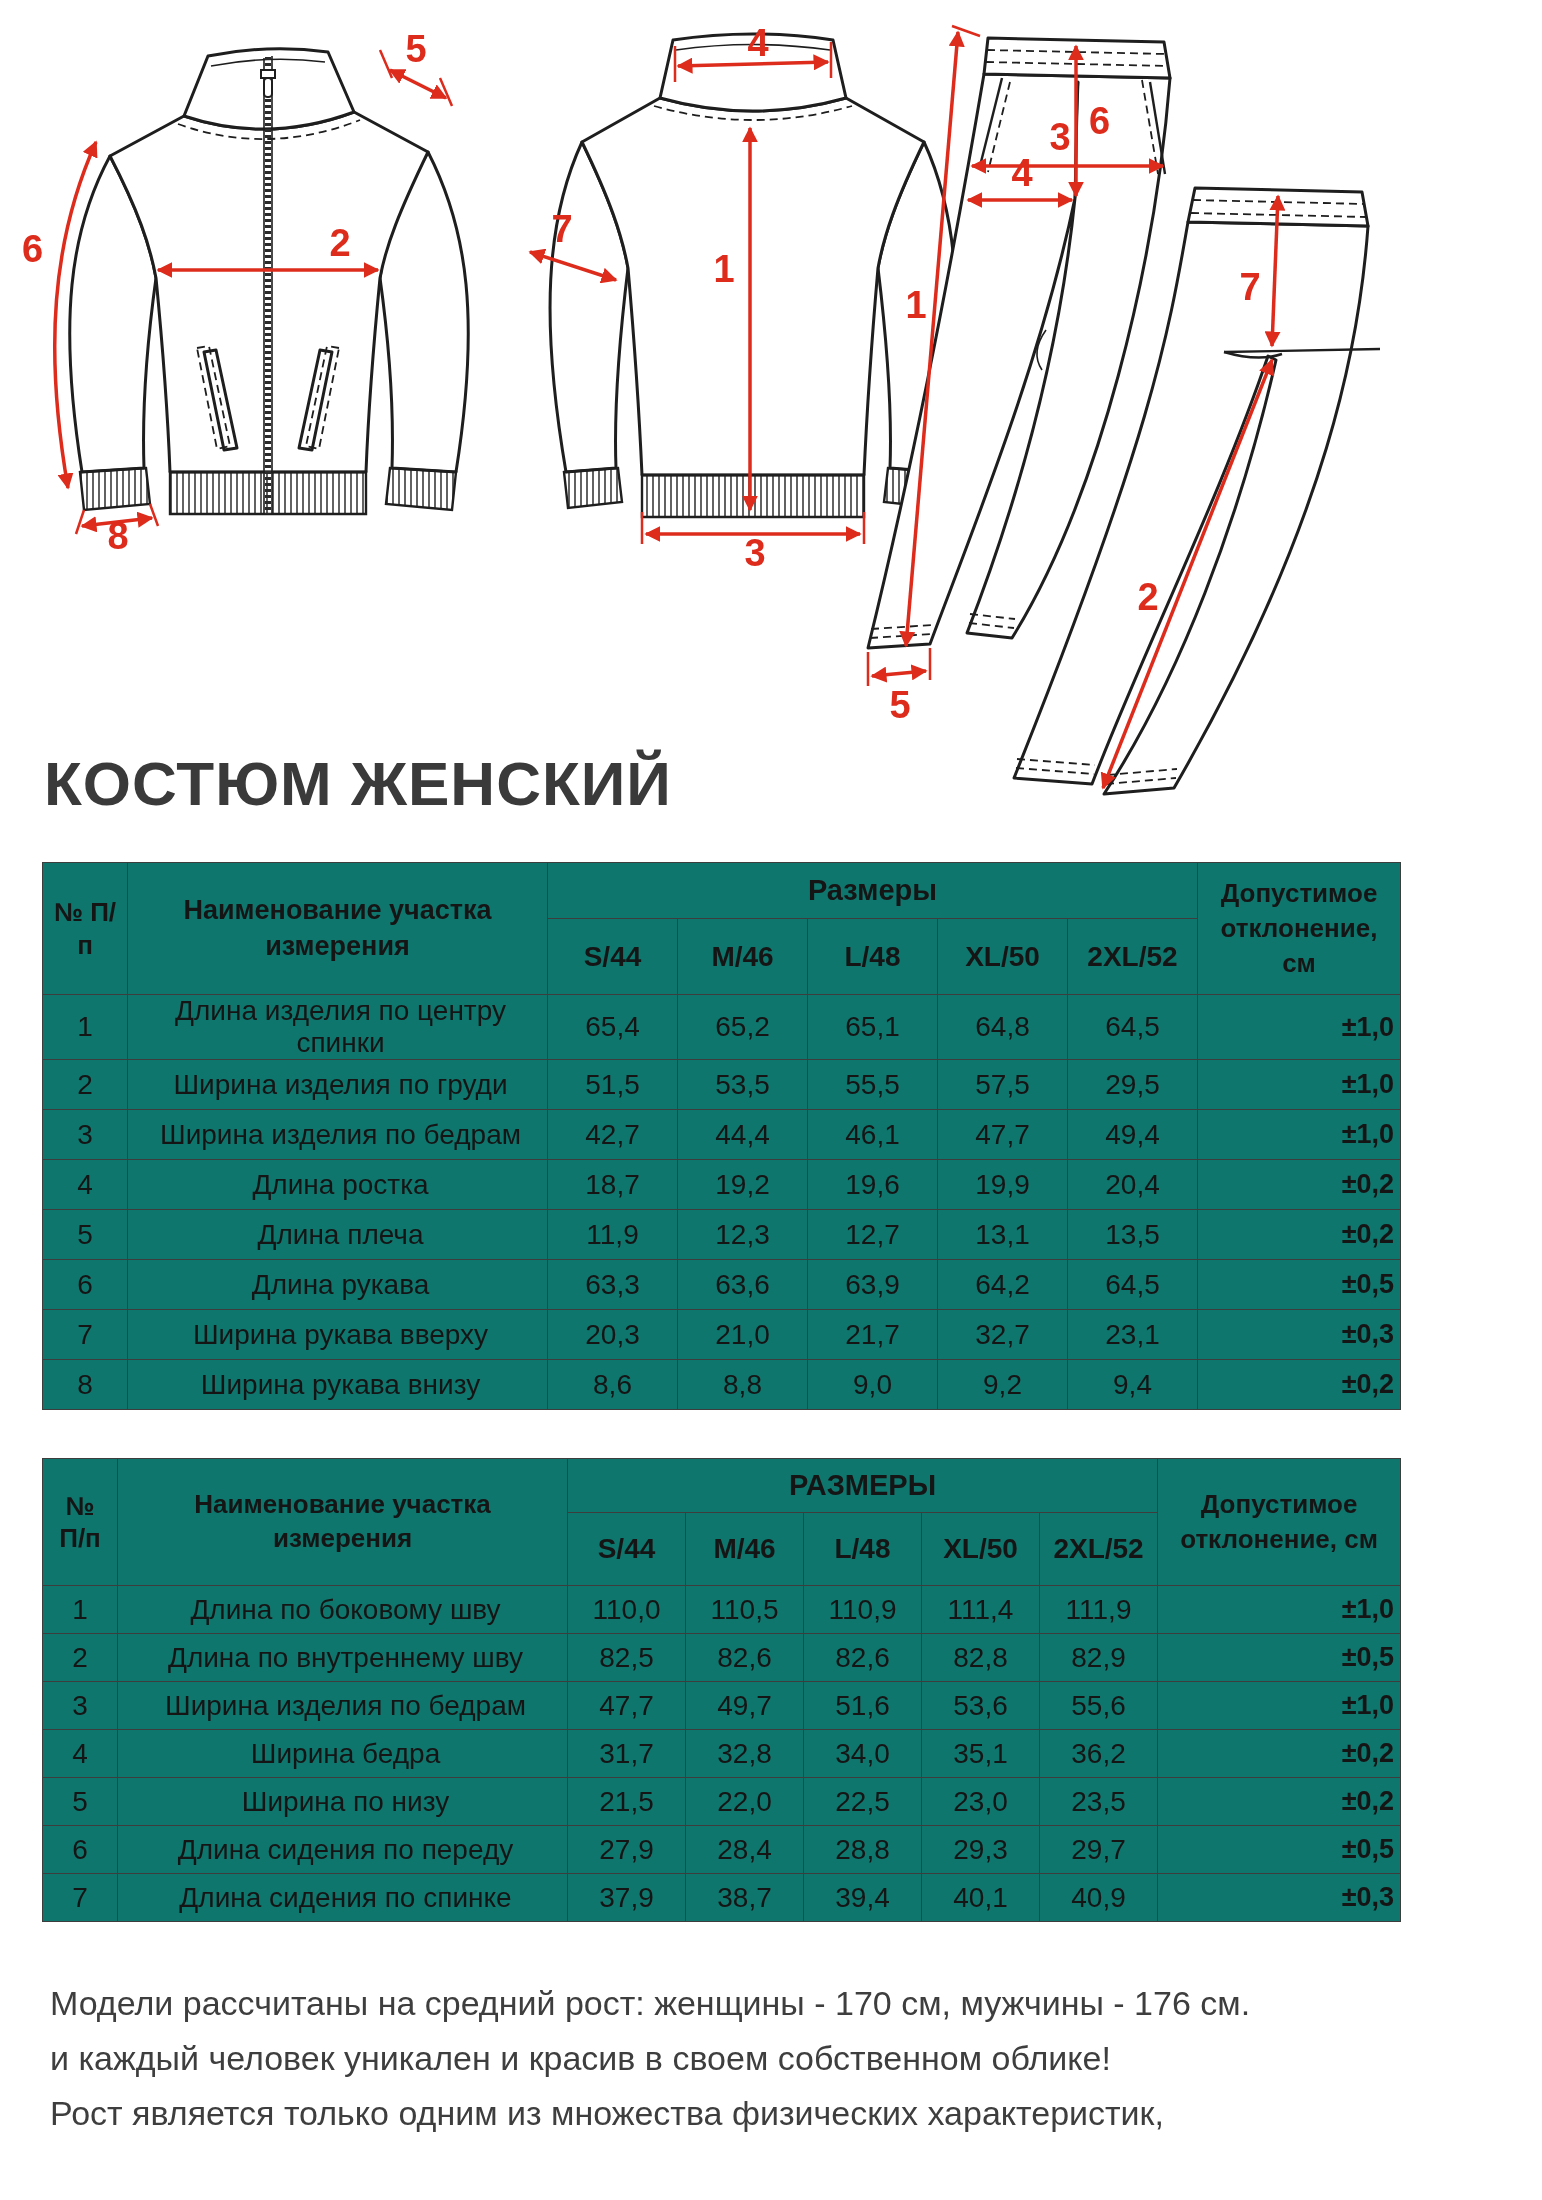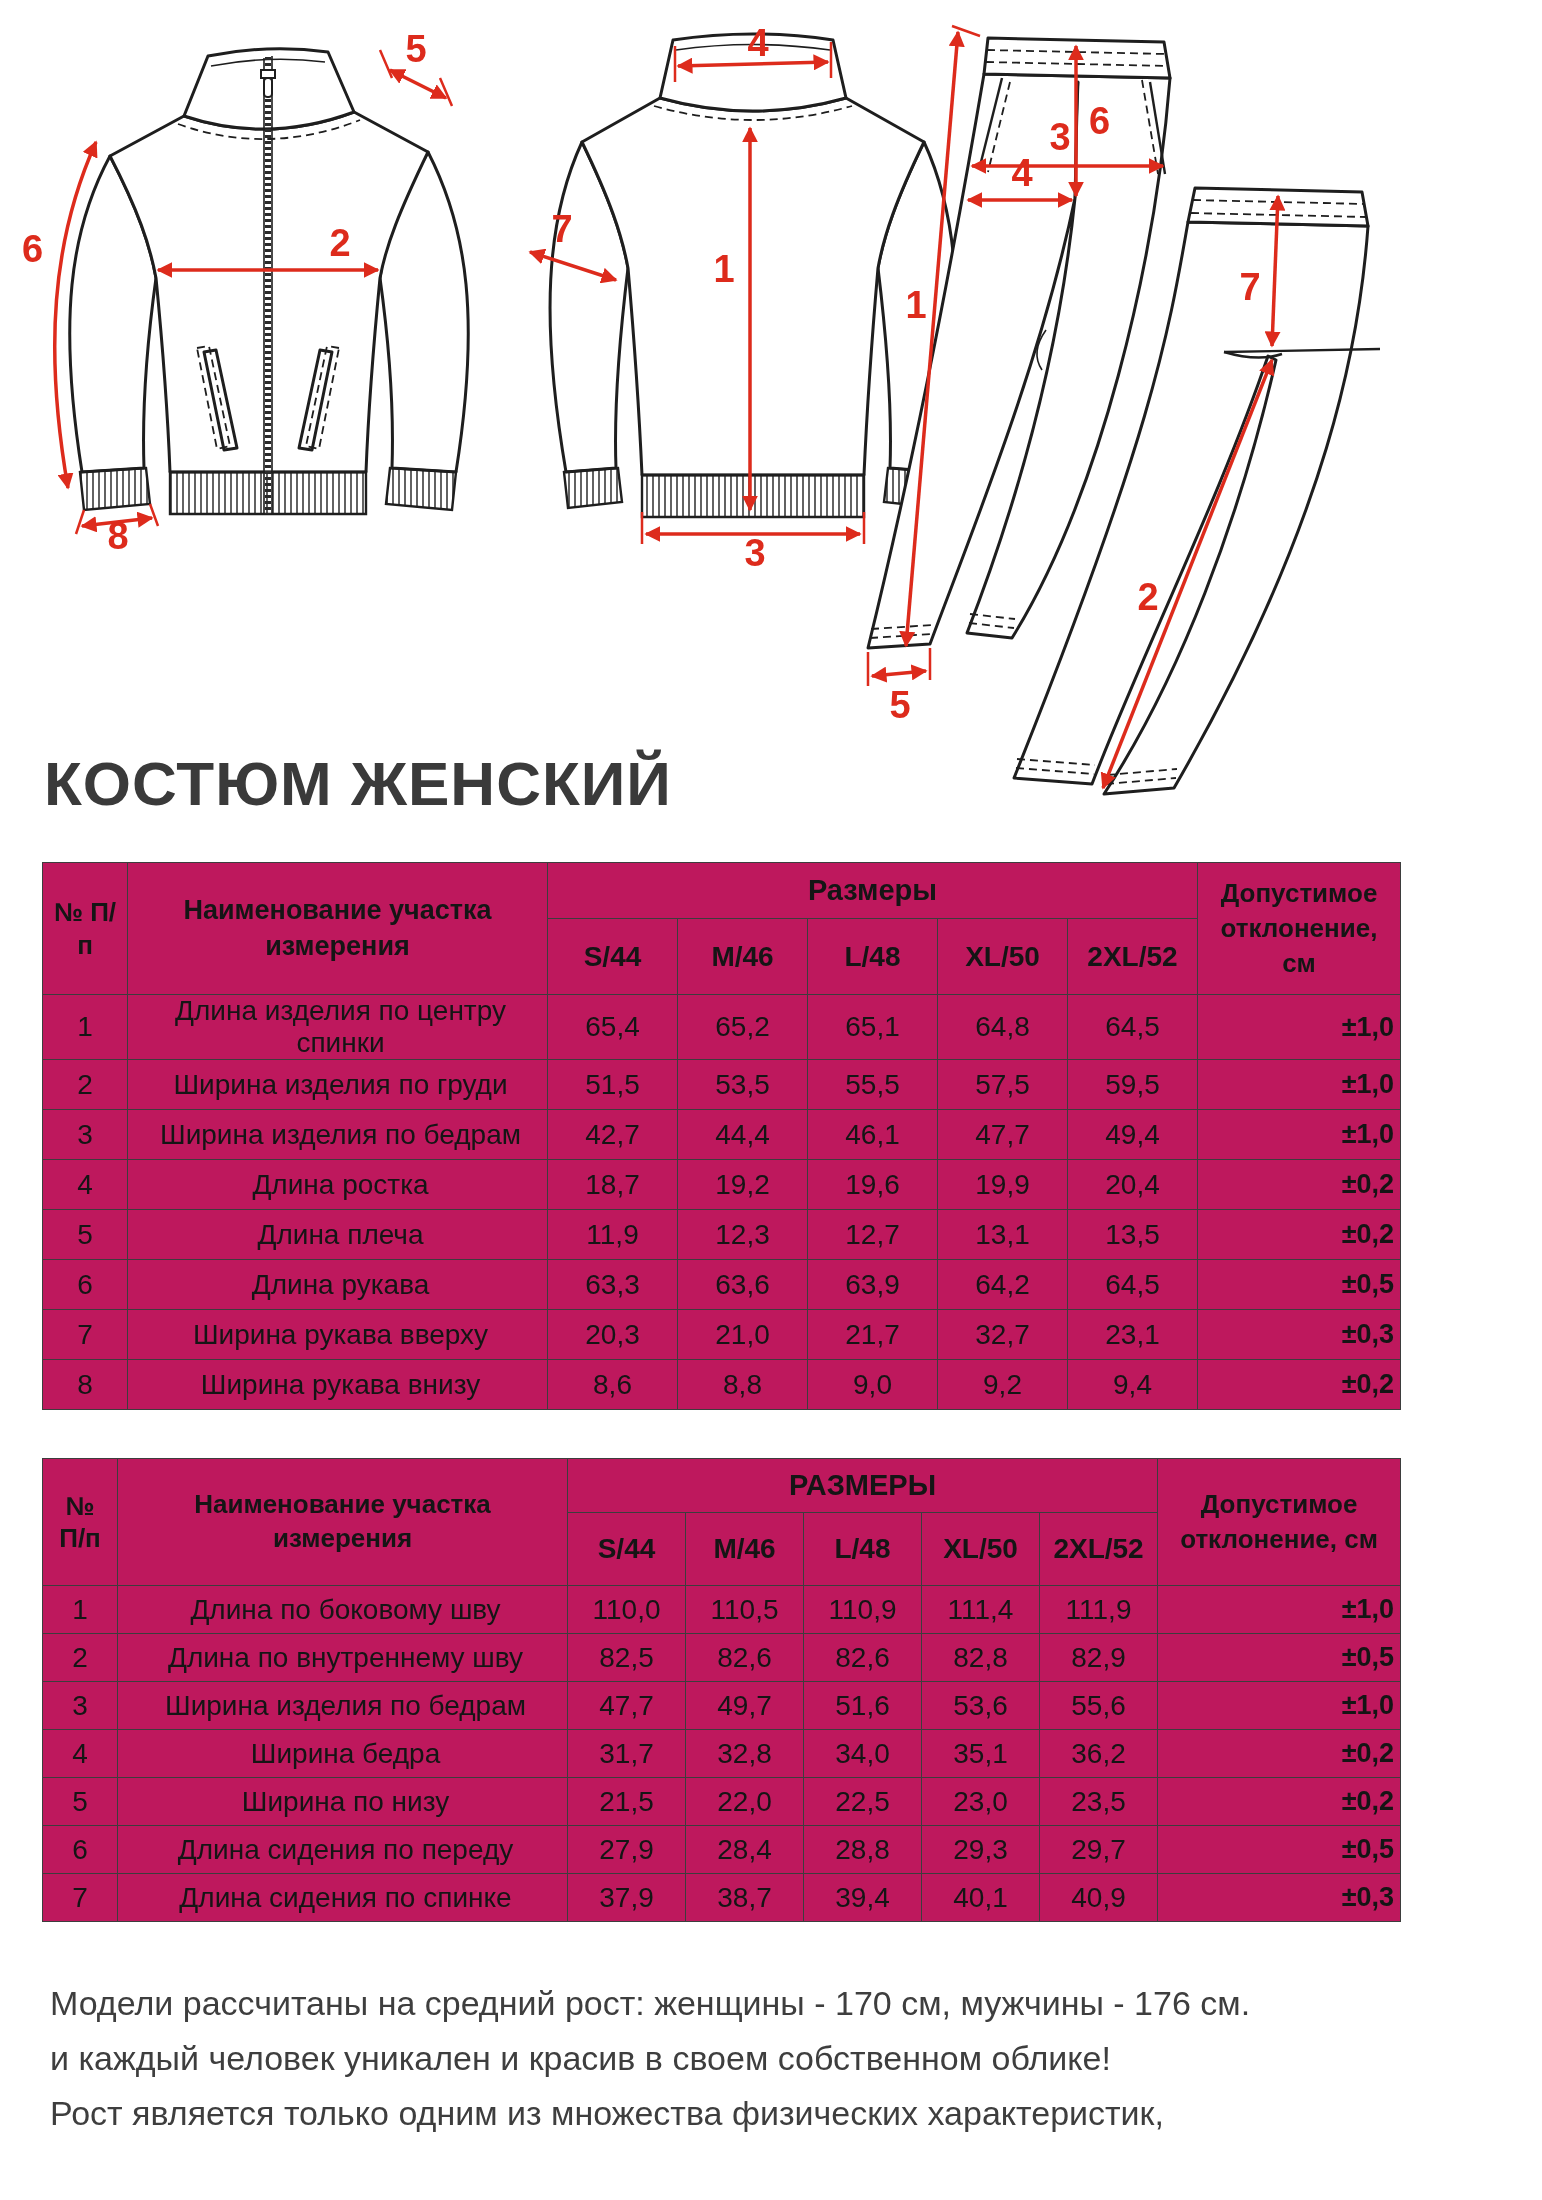--- a/index.html
+++ b/index.html
@@ -18,21 +18,21 @@
   .tick{fill:none;stroke:#dd2b1c;stroke-width:2.5;}
   .dnum{font-family:"Liberation Sans",sans-serif;font-size:38px;font-weight:700;fill:#dd2b1c;}
   
   .page-title{
     position:absolute;left:44px;top:706px;font-size:62px;font-weight:700;
     letter-spacing:1px;color:#3a3a3a;white-space:nowrap;
   }
   
   .spec-table{
     position:absolute;left:42px;border-collapse:collapse;table-layout:fixed;
-    width:1358px;background:#be185d;color:#151515;
+    width:1358px;background:#0f766e;color:#151515;
   }
   .t-jacket{top:862px;}
   .t-pants{top:1458px;}
   .spec-table th,.spec-table td{border:1.8px solid #3d3d3d;padding:0 6px;vertical-align:middle;}
   .spec-table th{font-weight:700;text-align:center;}
   .t-jacket thead tr.r1{height:56px;} .t-jacket thead tr.r2{height:76px;}
   .t-pants  thead tr.r1{height:54px;} .t-pants  thead tr.r2{height:73px;}
   .t-jacket tbody tr{height:50px;} .t-pants tbody tr{height:48px;}
   .th-num{font-size:26px;line-height:1.25;}
   .th-name{font-size:27px;line-height:1.3;}
@@ -228,21 +228,21 @@
       <td class="c-val">64,5</td>
       <td class="c-tol">±1,0</td>
     </tr>
     <tr>
       <td class="c-num">2</td>
       <td class="c-name">Ширина изделия по груди</td>
       <td class="c-val">51,5</td>
       <td class="c-val">53,5</td>
       <td class="c-val">55,5</td>
       <td class="c-val">57,5</td>
-      <td class="c-val">59,5</td>
+      <td class="c-val">29,5</td>
       <td class="c-tol">±1,0</td>
     </tr>
     <tr>
       <td class="c-num">3</td>
       <td class="c-name">Ширина изделия по бедрам</td>
       <td class="c-val">42,7</td>
       <td class="c-val">44,4</td>
       <td class="c-val">46,1</td>
       <td class="c-val">47,7</td>
       <td class="c-val">49,4</td>

